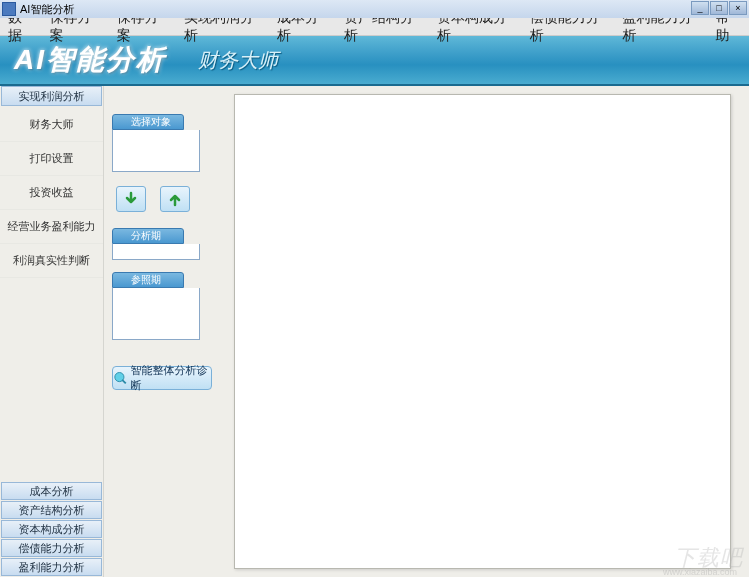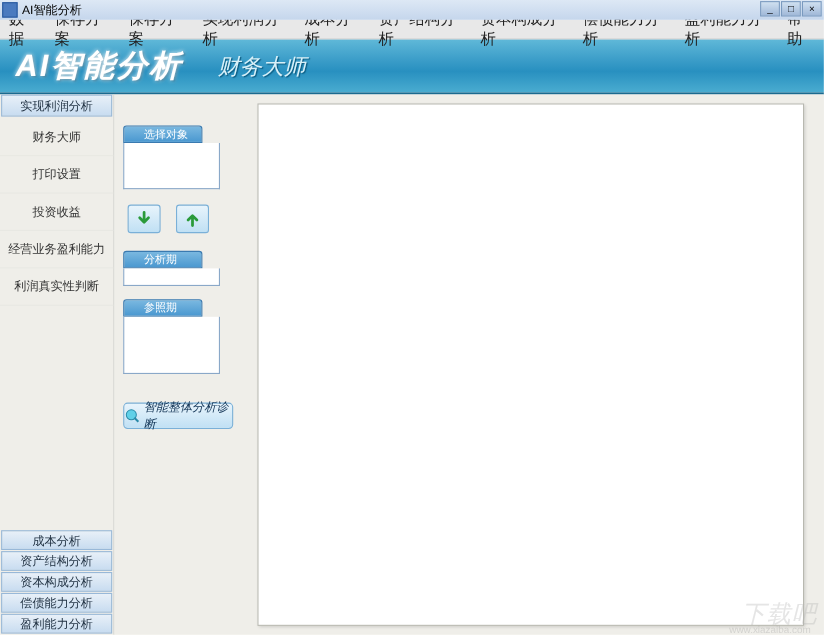--- a/index.html
+++ b/index.html
@@ -31,21 +31,21 @@
 .group-header { height: 16px; width: 72px; background: linear-gradient(#7ab8e0,#4a98d0); border: 1px solid #3a7ab0; border-radius: 3px 3px 0 0; font-size: 10px; color: #fff; display: flex; align-items: center; padding-left: 18px; }
 .group-box { width: 88px; background: #fff; border: 1px solid #8aa8c8; border-top: none; }
 .box-tall { height: 42px; }
 .box-short { height: 16px; }
 .box-med { height: 52px; margin-bottom: 10px; }
 .arrow-row { display: flex; gap: 14px; padding: 14px 4px 16px; }
 .arrow-btn { width: 30px; height: 26px; background: linear-gradient(#e8f4fc,#c0e0f4); border: 1px solid #7ab0d8; border-radius: 3px; display: flex; align-items: center; justify-content: center; cursor: pointer; }
 .arrow-btn svg { width: 16px; height: 16px; }
 .spacer-12 { height: 12px; }
 .spacer-18 { height: 18px; }
-.analyze-btn { width: 100px; height: 24px; margin-top: 26px; background: linear-gradient(#e8f4fc,#c0e0f4); border: 1px solid #7ab0d8; border-radius: 4px; display: flex; align-items: center; font-size: 11px; color: #135; cursor: pointer; gap: 3px; font-style: italic; }
+.analyze-btn { width: 100px; height: 24px; margin-top: 26px; background: linear-gradient(#e8f4fc,#c0e0f4); border: 1px solid #7ab0d8; border-radius: 4px; display: flex; align-items: center; font-size: 11px; color: #135; cursor: pointer; gap: 3px; }
 .analyze-btn .btn-icon { width: 16px; height: 16px; }
 
 .content-area { flex: 1; background: #efeee9; padding: 8px 18px 8px 4px; }
 .canvas { width: 100%; height: 100%; background: #fff; border: 1px solid #b8b8b0; box-shadow: 1px 1px 3px rgba(0,0,0,0.15); }
 
 .watermark { position: absolute; right: 6px; bottom: 4px; font-size: 22px; font-weight: normal; color: rgba(180,180,180,0.35); font-style: italic; letter-spacing: 1px; pointer-events: none; }
 .watermark-sub { position: absolute; right: 12px; bottom: 0px; font-size: 9px; color: rgba(160,160,160,0.35); pointer-events: none; margin-top: 42px; }
 </style>
 </head>
 <body>

